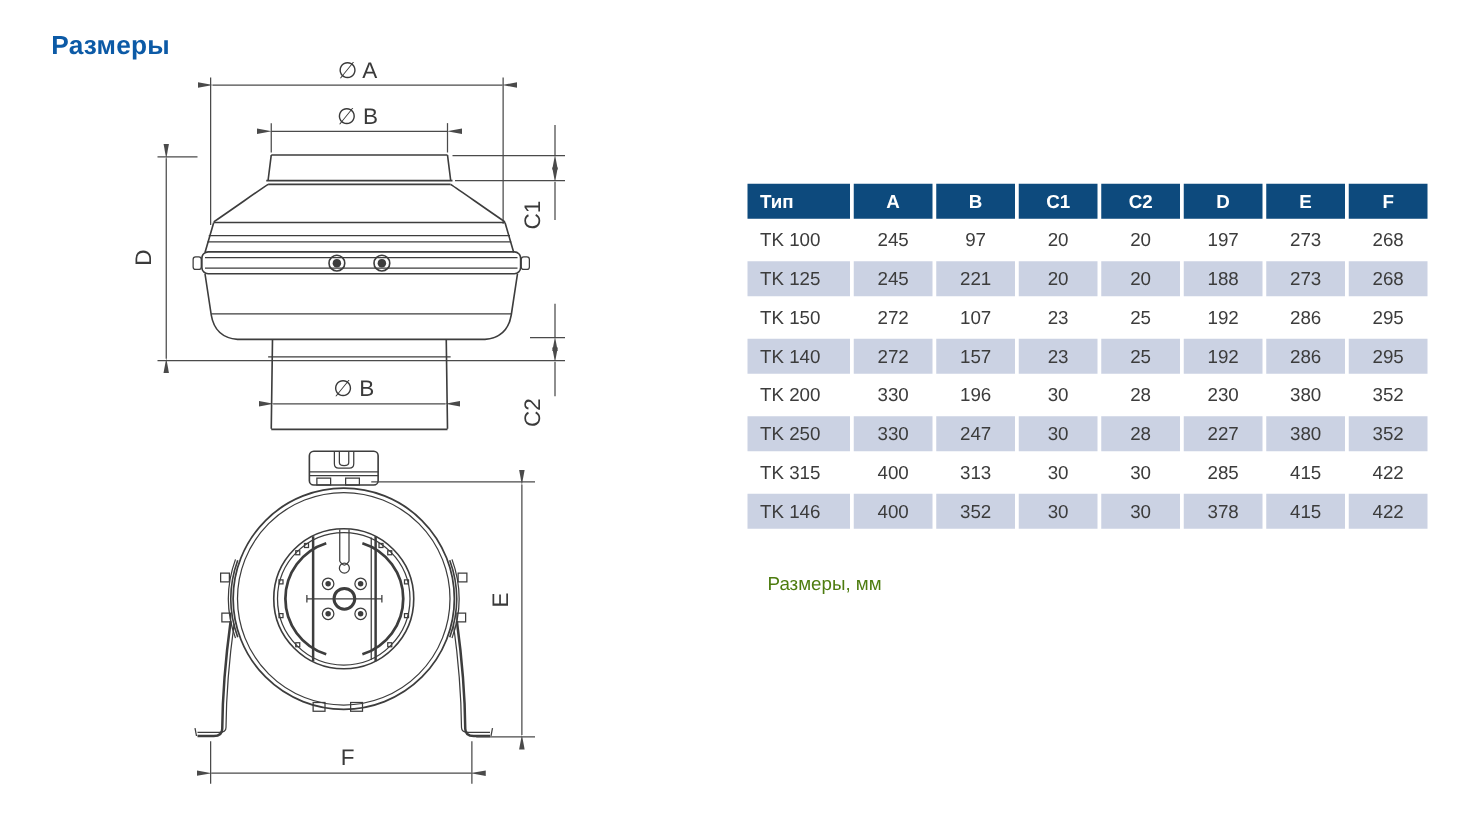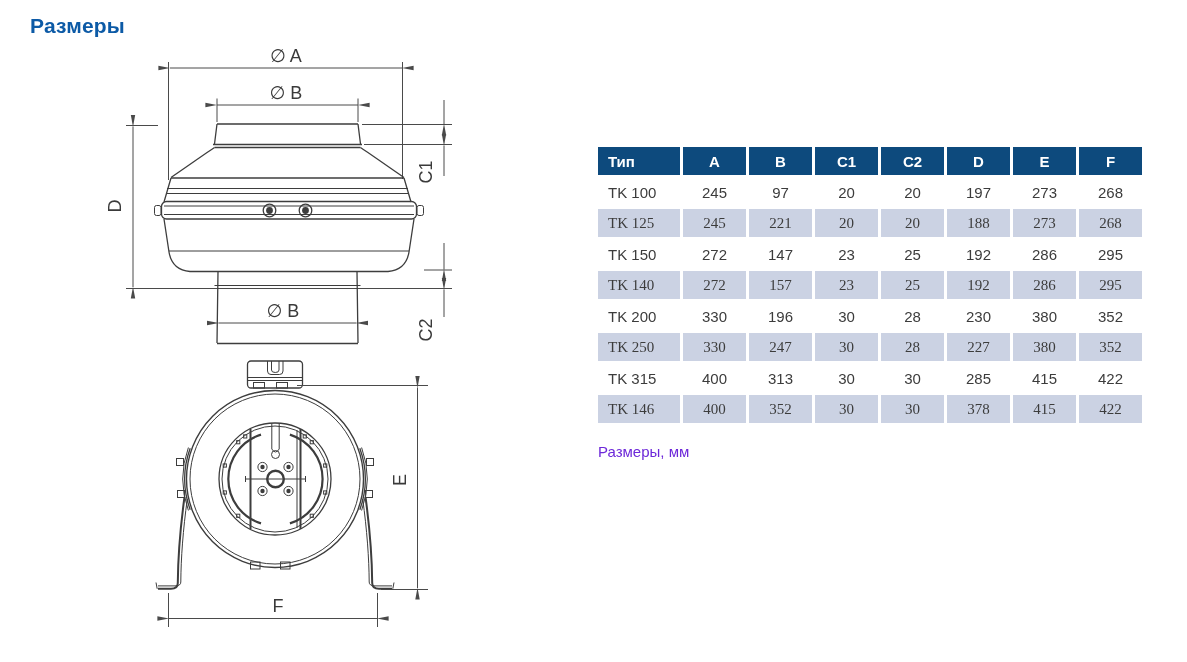--- a/index.html
+++ b/index.html
@@ -1,29 +1,29 @@
 <!DOCTYPE html>
 <html style="--title: #0c5aa6; --hdr: #0d4a7d; --alt: #cbd2e3; --txt: #3c3c3c;"><head>
 <meta charset="utf-8">
 <style>
   html,body{margin:0;padding:0;background:#fff;}
   body{position:relative;width:1187px;height:662px;overflow:hidden;
        font-family:"Liberation Sans","DejaVu Sans",sans-serif;color:#3c3c3c;}
-  .page-title{position:absolute;left:30px;top:14px;margin:0;
+  .page-title{position:absolute;left:30px;top:14px;margin:11px;
        font-size:21px;font-weight:bold;color:var(--title,#0c5aa6);letter-spacing:.2px;}
   .diagram-wrap{position:absolute;left:0;top:40px;width:580px;height:620px;}
   .diagram-wrap svg{display:block;width:580px;height:620px;}
   .tbl-wrap{position:absolute;left:598px;top:147px;width:544px;}
   .tbl{display:grid;grid-template-columns:82px repeat(7,63px);gap:3px;background:#fff;}
   .cell{height:28px;display:flex;align-items:center;justify-content:center;
         font-size:15px;color:var(--txt,#3c3c3c);background:#fff;}
   .cell.head{background:var(--hdr,#0d4a7d);color:#fff;font-weight:bold;}
   .cell.type{justify-content:flex-start;padding-left:10px;text-align:center;}
-  .cell.alt{background:var(--alt,#cbd2e3);font-family:Liberation Serif, serif;}
-  .caption{position:absolute;left:598px;top:443px;margin:0;font-size:15px;color:#6d28d9;}
+  .cell.alt{background:var(--alt,#cbd2e3);}
+  .caption{position:absolute;left:598px;top:443px;margin:16px;font-size:15px;color:#4d7c0f;}
   
   .dl{stroke:#4a4a4a;stroke-width:1;fill:none;}
   .bd{stroke:#3d3d3d;stroke-width:1.3;fill:none;}
   .th{stroke:#3d3d3d;stroke-width:1;fill:none;}
   .hv{stroke:#3d3d3d;stroke-width:2.2;fill:none;}
   .lbl{fill:#3a3a3a;font-size:18px;font-family:"Liberation Sans","DejaVu Sans",sans-serif;}
 </style>
 </head>
 <body>
 
@@ -227,21 +227,21 @@
       <div class="cell alt type">TK 125</div>
       <div class="cell alt">245</div>
       <div class="cell alt">221</div>
       <div class="cell alt">20</div>
       <div class="cell alt">20</div>
       <div class="cell alt">188</div>
       <div class="cell alt">273</div>
       <div class="cell alt">268</div>
       <div class="cell type">TK 150</div>
       <div class="cell">272</div>
-      <div class="cell">147</div>
+      <div class="cell">107</div>
       <div class="cell">23</div>
       <div class="cell">25</div>
       <div class="cell">192</div>
       <div class="cell">286</div>
       <div class="cell">295</div>
       <div class="cell alt type">TK 140</div>
       <div class="cell alt">272</div>
       <div class="cell alt">157</div>
       <div class="cell alt">23</div>
       <div class="cell alt">25</div>

